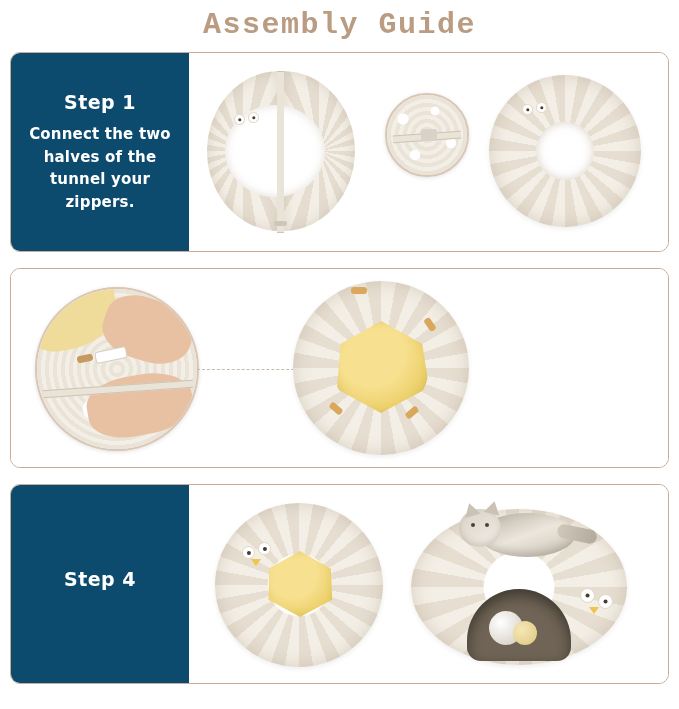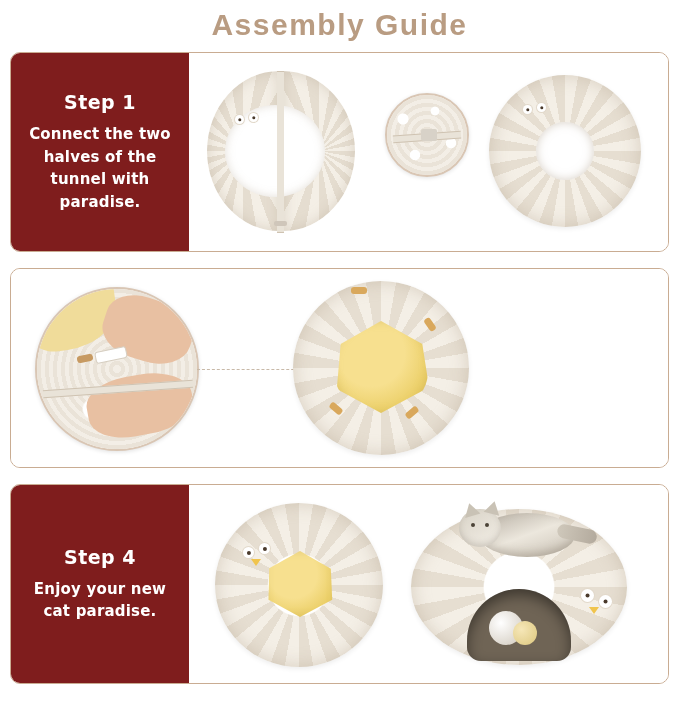--- a/index.html
+++ b/index.html
@@ -21,37 +21,37 @@
     padding: 0 10px;
   }
   .guide-title {
     text-align: center;
     font-size: 30px;
     font-weight: bold;
     color: #b99c82;
     letter-spacing: 1.5px;
     padding-top: 8px;
     padding-bottom: 10px;
-    font-family: Liberation Sans, sans-serif;
+    font-family: Liberation Mono, monospace;
   }
   .step-card {
     position: relative;
     display: flex;
     border: 1px solid #c9ac92;
     border-radius: 10px;
     overflow: hidden;
     background: #ffffff;
     margin-bottom: 16px;
     height: 200px;
     box-sizing: border-box;
   }
   .step-left {
     width: 178px;
     flex: 0 0 178px;
-    background: #7f1d1d;
+    background: #0c4a6e;
     color: #ffffff;
     display: flex;
     flex-direction: column;
     align-items: center;
     justify-content: center;
     text-align: center;
     padding: 8px 10px;
     box-sizing: border-box;
   }
   .step-num {
@@ -177,21 +177,21 @@
 </head>
 <body>
 
 <div class="page">
 
   <div class="guide-title">Assembly Guide</div>
 
   <div class="step-card">
     <div class="step-left">
       <div class="step-num">Step 1</div>
-      <div class="step-desc">Connect the two halves of the tunnel with paradise.</div>
+      <div class="step-desc">Connect the two halves of the tunnel your zippers.</div>
     </div>
     <div class="step-right">
 
       <div>
         <div class="half-ring" style="left:18px; top:18px; width:72px; height:160px; border-radius:72px 0 0 72px / 80px 0 0 80px;"></div>
         <div class="half-ring" style="left:94px; top:18px; width:72px; height:160px; border-radius:0 72px 72px 0 / 0 80px 80px 0;"></div>
         <div class="plush" style="left:36px; top:52px; width:100px; height:92px; background:#ffffff; box-shadow:inset 0 0 10px rgba(175,160,140,0.35);"></div>
         <div class="zipper" style="left:88px; top:18px; width:7px; height:160px;"></div>
         <div class="zipper-pull" style="left:85px; top:168px; width:13px; height:5px;"></div>
         <div class="eye" style="left:46px; top:62px; width:9px; height:9px;"></div>
@@ -237,21 +237,20 @@
         <div style="position:absolute; left:394px; top:140px; width:14px; height:7px; background:#d9a85c; border-radius:3px; transform:rotate(-40deg);"></div>
         <div style="position:absolute; left:318px; top:136px; width:14px; height:7px; background:#d9a85c; border-radius:3px; transform:rotate(40deg);"></div>
       </div>
 
     </div>
   </div>
 
   <div class="step-card">
     <div class="step-left">
       <div class="step-num">Step 4</div>
-      <div class="step-desc">Enjoy your new cat paradise.</div>
     </div>
     <div class="step-right">
 
       <div>
         <div class="donut" style="left:26px; top:18px; width:168px; height:164px;"></div>
         <div class="yellow-cushion" style="left:76px; top:66px; width:70px; height:66px; clip-path: polygon(50% 0%, 94% 27%, 96% 74%, 50% 100%, 5% 74%, 6% 26%);"></div>
         <div class="eye" style="left:54px; top:62px; width:11px; height:11px;"></div>
         <div class="eye" style="left:70px; top:58px; width:11px; height:11px;"></div>
         <div class="beak" style="left:62px; top:74px;"></div>
       </div>

